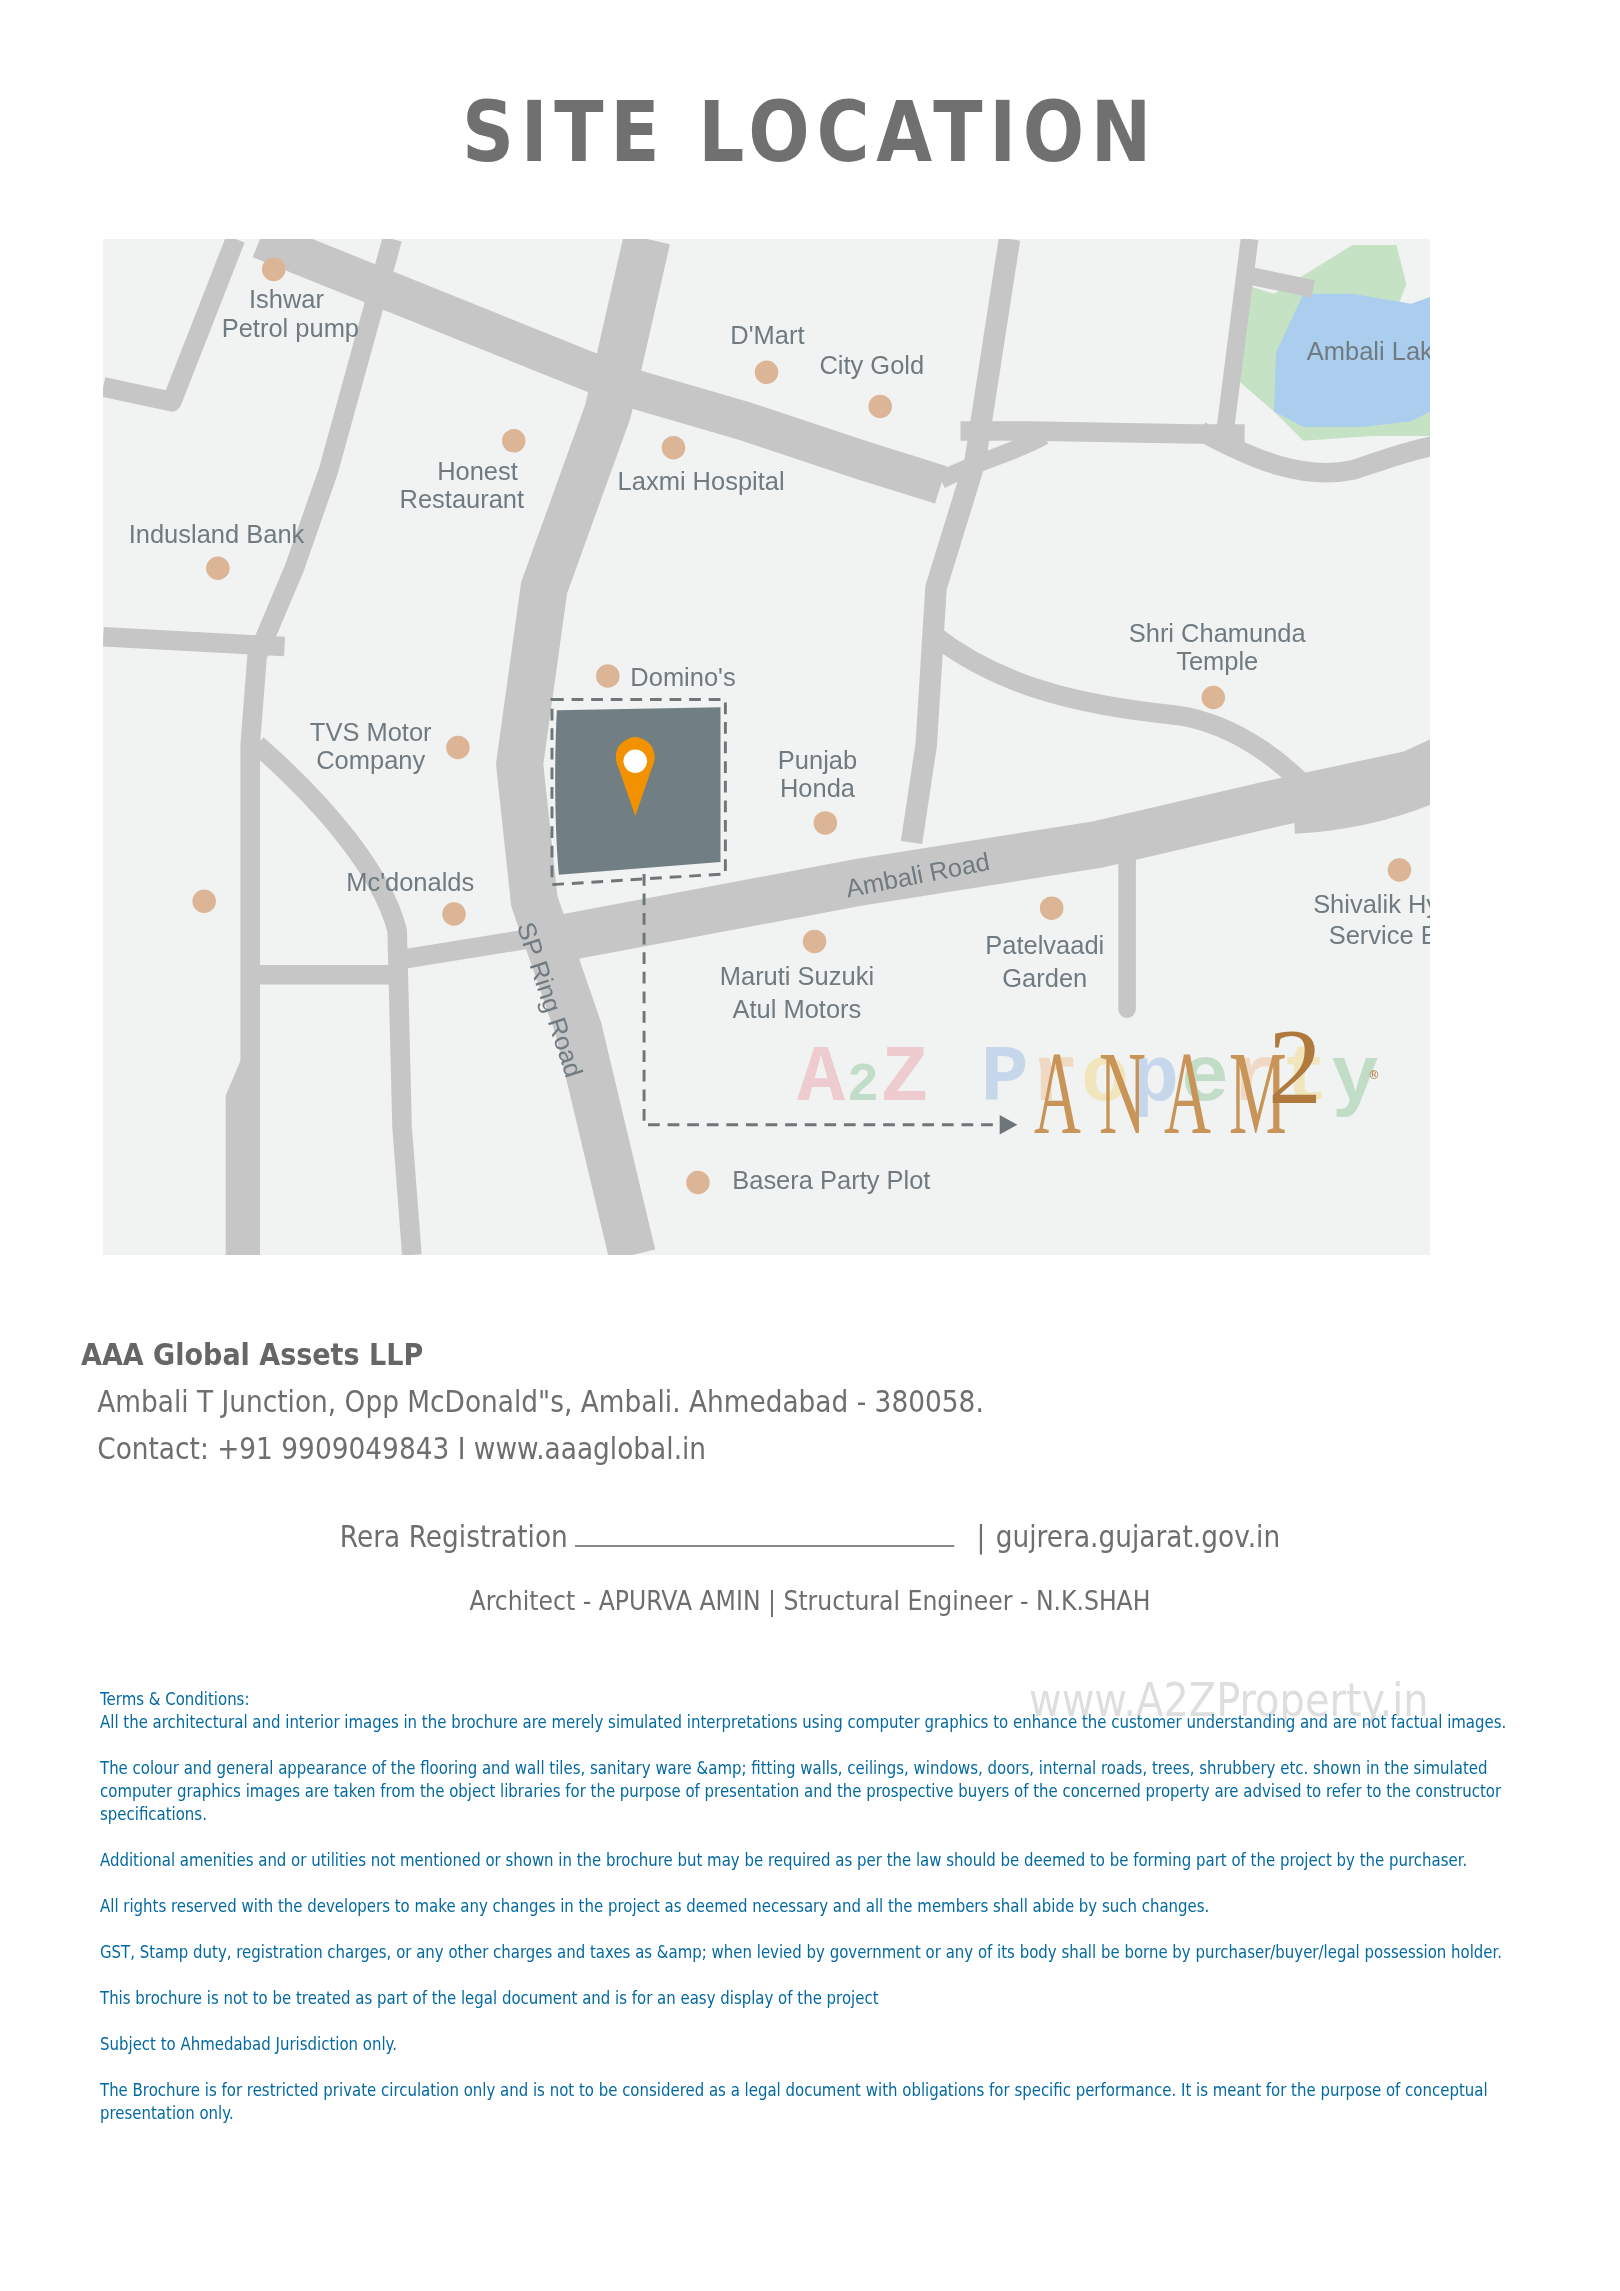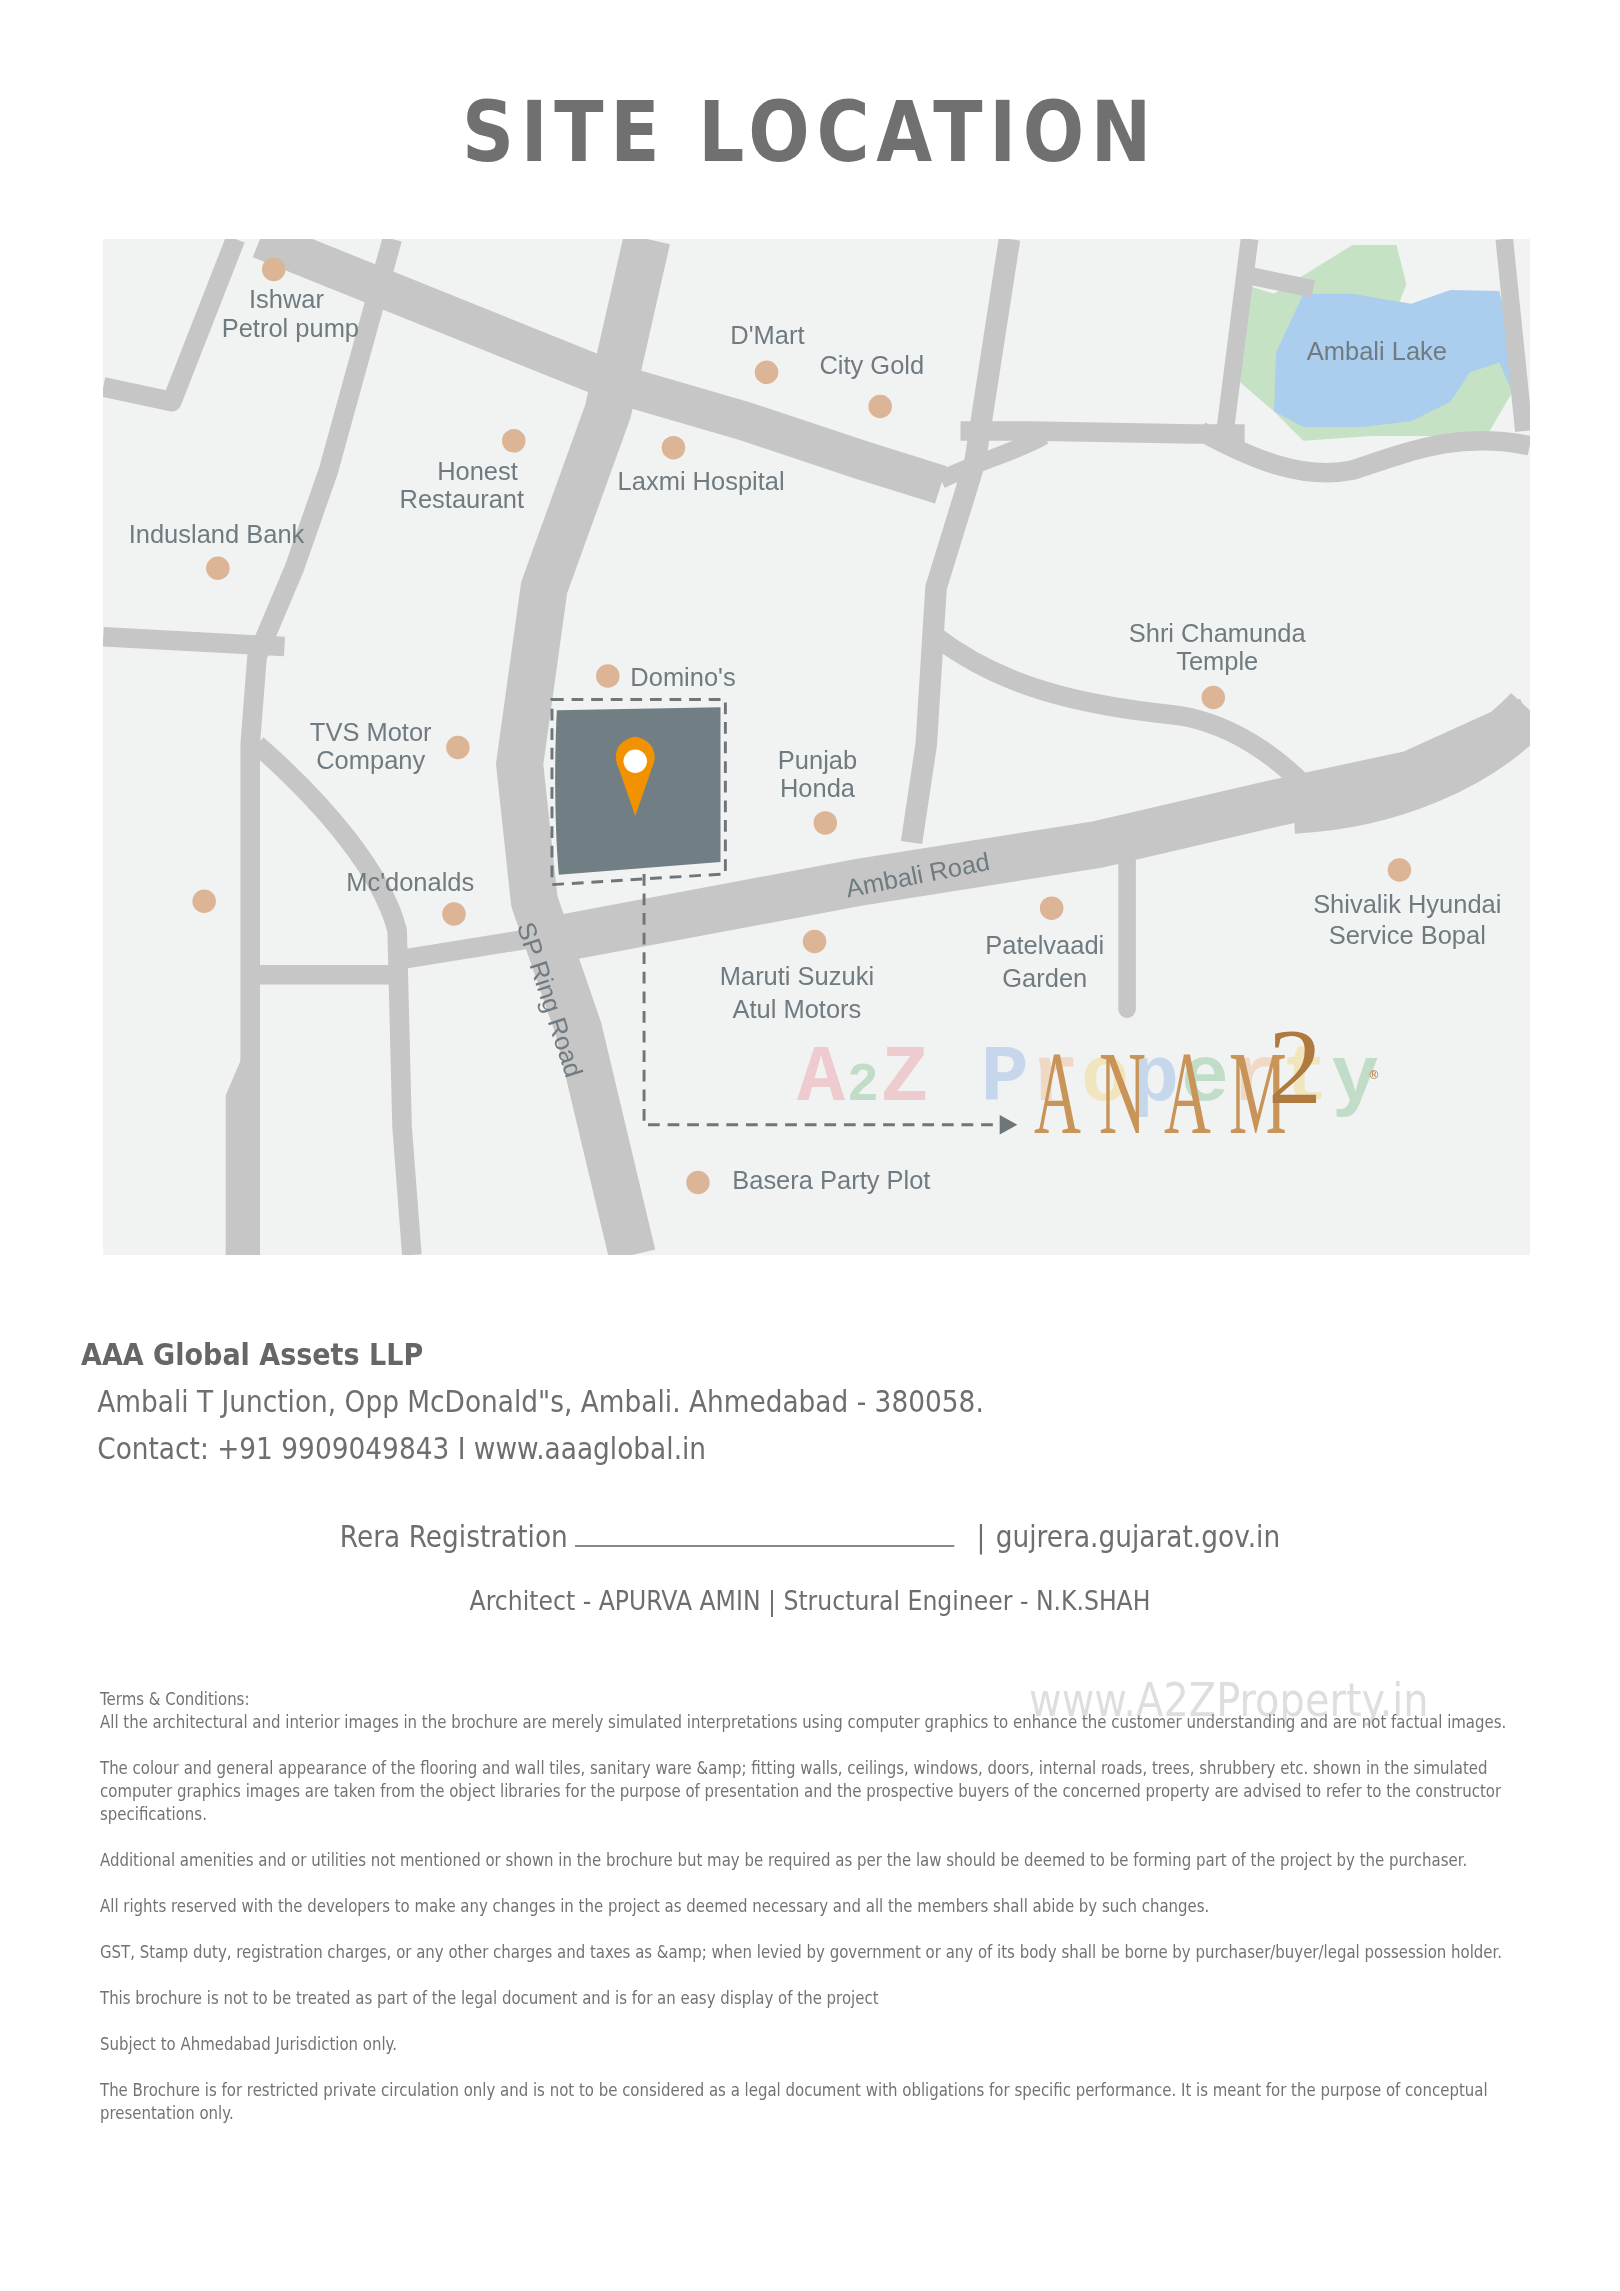--- a/index.html
+++ b/index.html
@@ -2,40 +2,40 @@
 <html><head>
 <meta charset="utf-8">
 <style>
   html, body { margin: 0; padding: 0; background: #ffffff; }
   body { width: 1620px; height: 2292px; position: relative; overflow: hidden; font-family: "DejaVu Sans", sans-serif; }
   .page-title {
     position: absolute; top: 90px; left: 0; width: 1620px; text-align: center;
     font-family: "DejaVu Sans", sans-serif; font-weight: bold; font-size: 84px;
     letter-spacing: 7.8px; color: #707070; line-height: 1; transform: scaleX(0.86);
   }
-  .map-wrap { position: absolute; left: 103px; top: 239px; width: 1427px; height: 1016px; background: #f1f2f2; overflow: hidden; }
+  .map-wrap { position: absolute; left: 103px; top: 239px; width: 1327px; height: 1016px; background: #f1f2f2; overflow: hidden; }
   .map-wrap svg { position: absolute; left: 0; top: 0; }
   .poi-label { font-family: "Liberation Sans", sans-serif; font-size: 26px; fill: #6f7b80; }
   .watermark-a2z { position: absolute; left: 694px; top: 804px; font-family: Liberation Mono, monospace; font-weight: bold; font-size: 80px; letter-spacing: 2px; opacity: 0.32; }
   .watermark-a2z span { display: inline-block; }
   .brand-anam { position: absolute; left: 931px; top: 804px; font-family: "Liberation Serif", serif; font-size: 118px; color: #c89458; letter-spacing: 33px; transform: scaleX(0.55); transform-origin: left top; line-height: 1; }
   .brand-sup { position: absolute; left: 1170px; top: 780px; font-family: "Liberation Serif", serif; font-size: 108px; color: #b07a3e; line-height: 1; }
   .brand-reg { position: absolute; left: 1270px; top: 829px; font-size: 11.8px; color: #b07a3e; }
 
   .company { position: absolute; top: 1331px; left: 0; width: 1620px; text-align: left; color: #6e6e6e; font-family: "DejaVu Sans", sans-serif; }
   .company .name { font-weight: bold; font-size: 30px; line-height: 47px; color: #666; transform: scaleX(0.9); }
   .company .addr { font-size: 30px; line-height: 47px; transform: scaleX(0.88); }
   .company .contact { font-size: 30px; line-height: 47px; transform: scaleX(0.88); }
 
   .rera { position: absolute; top: 1519px; left: 0; width: 1620px; text-align: center; font-size: 30px; color: #6e6e6e; transform: scaleX(0.88); }
   .rera .blank { display: inline-block; width: 431px; border-bottom: 2px solid #888; height: 25.5px; vertical-align: baseline; margin: 0 13.7px 0 7.8px; }
   .rera .sep { margin: 0 11.8px; }
   .credits { position: absolute; top: 1585px; left: 0; width: 1620px; text-align: center; font-size: 27.4px; color: #6e6e6e; transform: scaleX(0.86); }
 
-  .terms { position: absolute; top: 1688px; left: 100px; width: 1431px; font-size: 17px; color: #737373; line-height: 23px; font-family: "DejaVu Sans", sans-serif; }
+  .terms { position: absolute; top: 1688px; left: 100px; width: 1431px; font-size: 17px; color: #0369a1; line-height: 23px; font-family: "DejaVu Sans", sans-serif; }
   .terms p { margin: 0 0 23px 0; transform: scaleX(0.88); transform-origin: left; width: 1627px; }
   .terms .heading { margin: 0; }
   .site-watermark { position: absolute; top: 1672px; left: 1029px; font-family: "DejaVu Sans", sans-serif; font-size: 47px; color: #d9d9d9; transform: scaleX(0.85); transform-origin: left; opacity: 0.85; }
 </style>
 </head>
 <body>
 
 <div class="page-title">SITE LOCATION</div>
 
 <div class="map-wrap">

